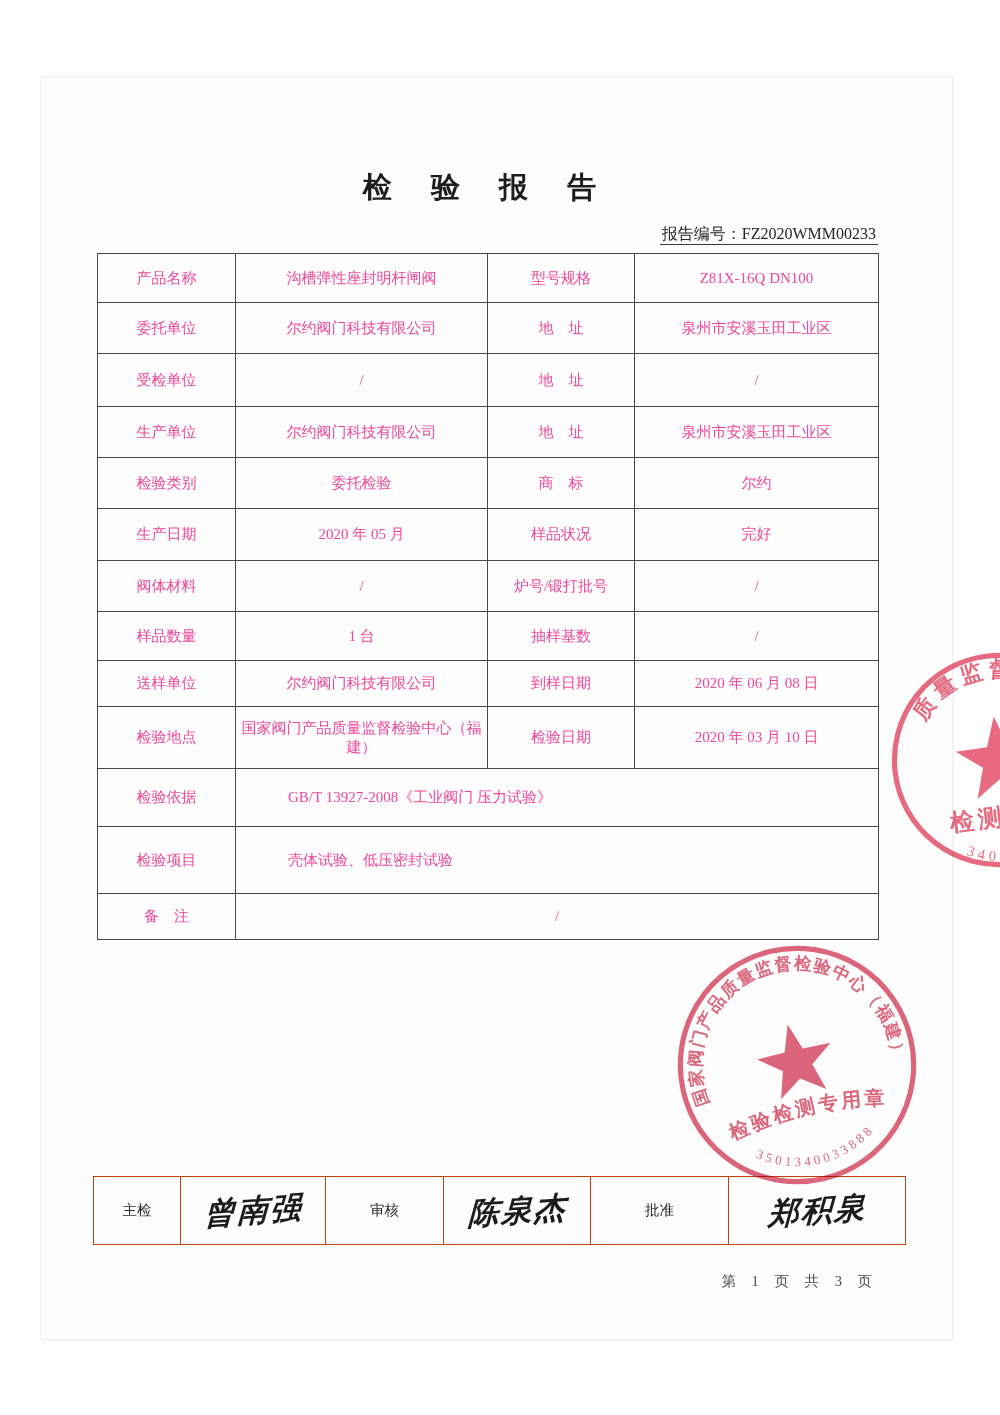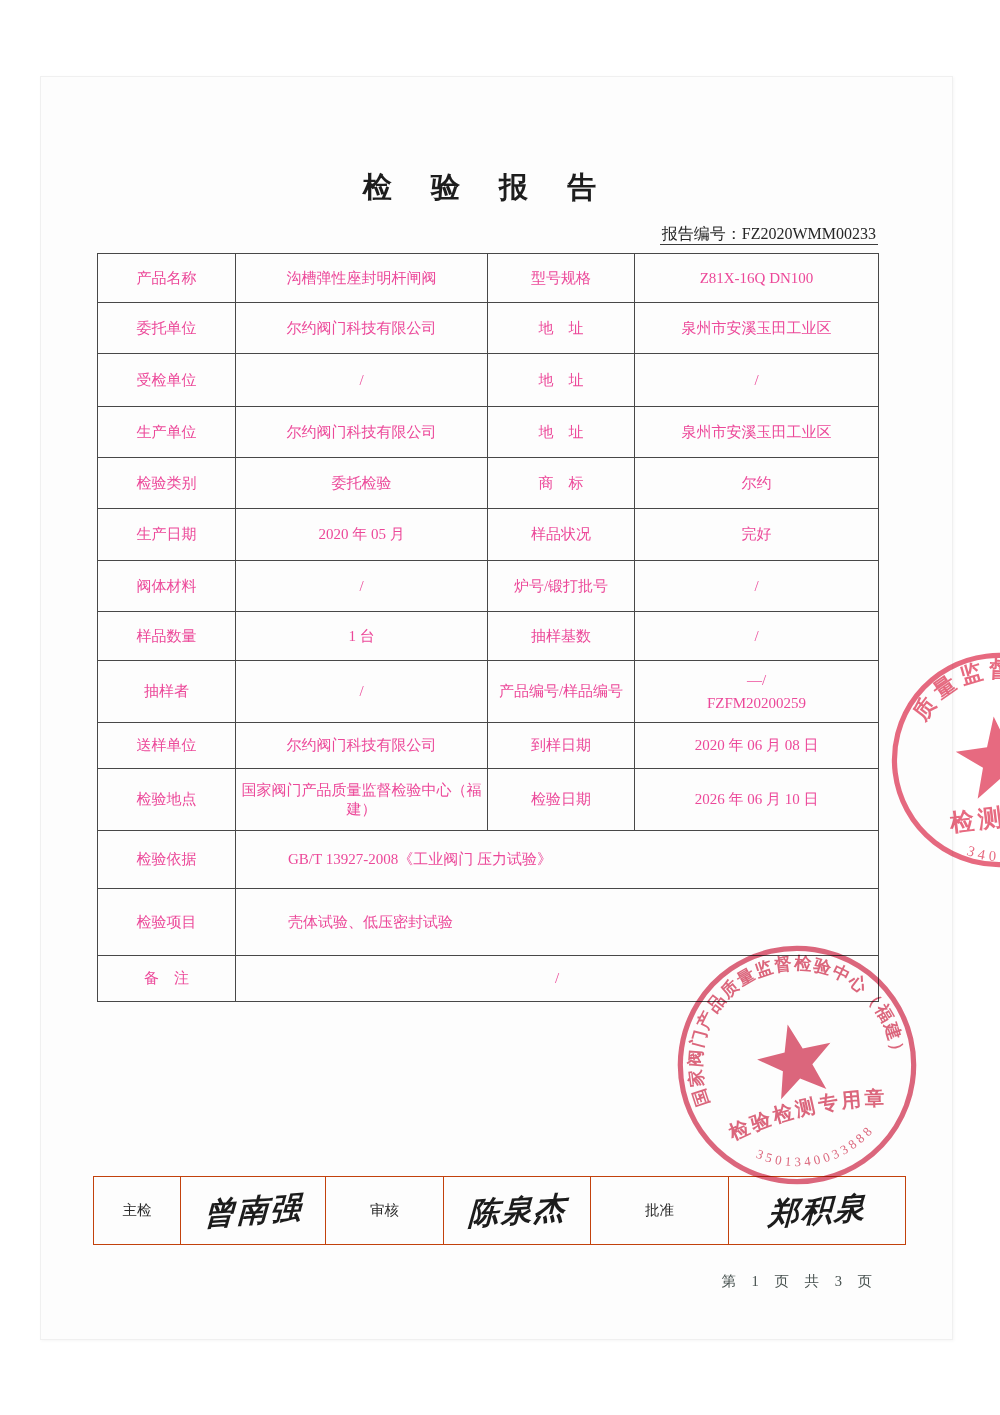--- a/index.html
+++ b/index.html
@@ -126,42 +126,31 @@
     <td>/</td>
     <td>炉号/锻打批号</td>
     <td>/</td>
   </tr>
   <tr style="height:49px">
     <td>样品数量</td>
     <td>1 台</td>
     <td>抽样基数</td>
     <td>/</td>
   </tr>
-  <tr style="height:62px">
-    <td>抽样者</td>
-    <td>/</td>
-    <td>产品编号/样品编号</td>
-    <td>
-      <div class="two-line">
-        <span>—/</span>
-        <span>FZFM20200259</span>
-      </div>
-    </td>
-  </tr>
   <tr style="height:46px">
     <td>送样单位</td>
     <td>尔约阀门科技有限公司</td>
     <td>到样日期</td>
     <td>2020 年 06 月 08 日</td>
   </tr>
   <tr style="height:62px">
     <td>检验地点</td>
     <td>国家阀门产品质量监督检验中心（福建）</td>
     <td>检验日期</td>
-    <td>2026 年 06 月 10 日</td>
+    <td>2020 年 03 月 10 日</td>
   </tr>
   <tr style="height:58px">
     <td>检验依据</td>
     <td class="left" colspan="3">GB/T 13927-2008《工业阀门  压力试验》</td>
   </tr>
   <tr style="height:67px">
     <td>检验项目</td>
     <td class="left" colspan="3">壳体试验、低压密封试验</td>
   </tr>
   <tr style="height:46px">

